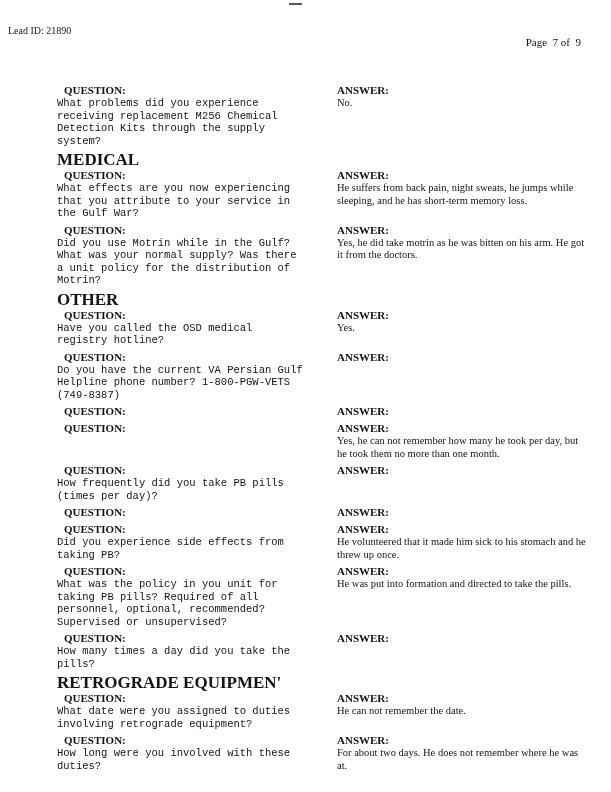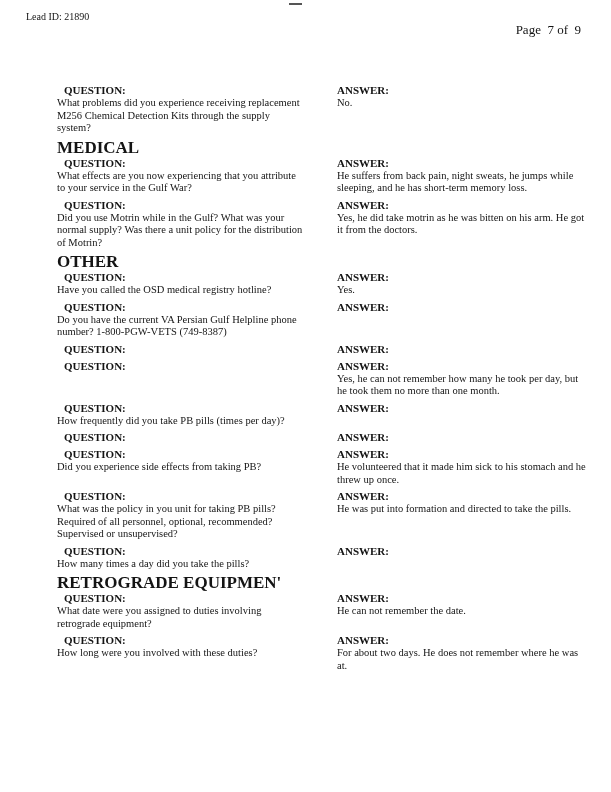--- a/index.html
+++ b/index.html
@@ -23,30 +23,29 @@
   .scan-mark {
     position: absolute;
     top: 3px;
     left: 289px;
     width: 13px;
     height: 2px;
     background: #555;
   }
   .lead-id {
     position: absolute;
-    top: 11px;
+    top: 25px;
     left: 8px;
     font-size: 10px;
-    margin-left: 18px;
   }
   .page-label {
     position: absolute;
-    top: 22px;
+    top: 36px;
     right: 30px;
-    font-size: 13px;
+    font-size: 11px;
     white-space: pre;
   }
   .content {
     position: absolute;
     top: 84px;
     left: 57px;
     width: 500px;
   }
   .section-title {
     font-weight: bold;
@@ -67,20 +66,21 @@
   .q-label, .a-label {
     font-weight: bold;
     font-size: 11px;
     line-height: 13px;
   }
   .q-label {
     padding-left: 7px;
   }
   .q-text {
     width: 246px;
+    font-family: Liberation Mono, monospace;
   }
   .a-text {
     width: 250px;
   }
 </style>
 </head>
 <body>
 
 <div class="page">
   <div class="scan-mark"></div>

